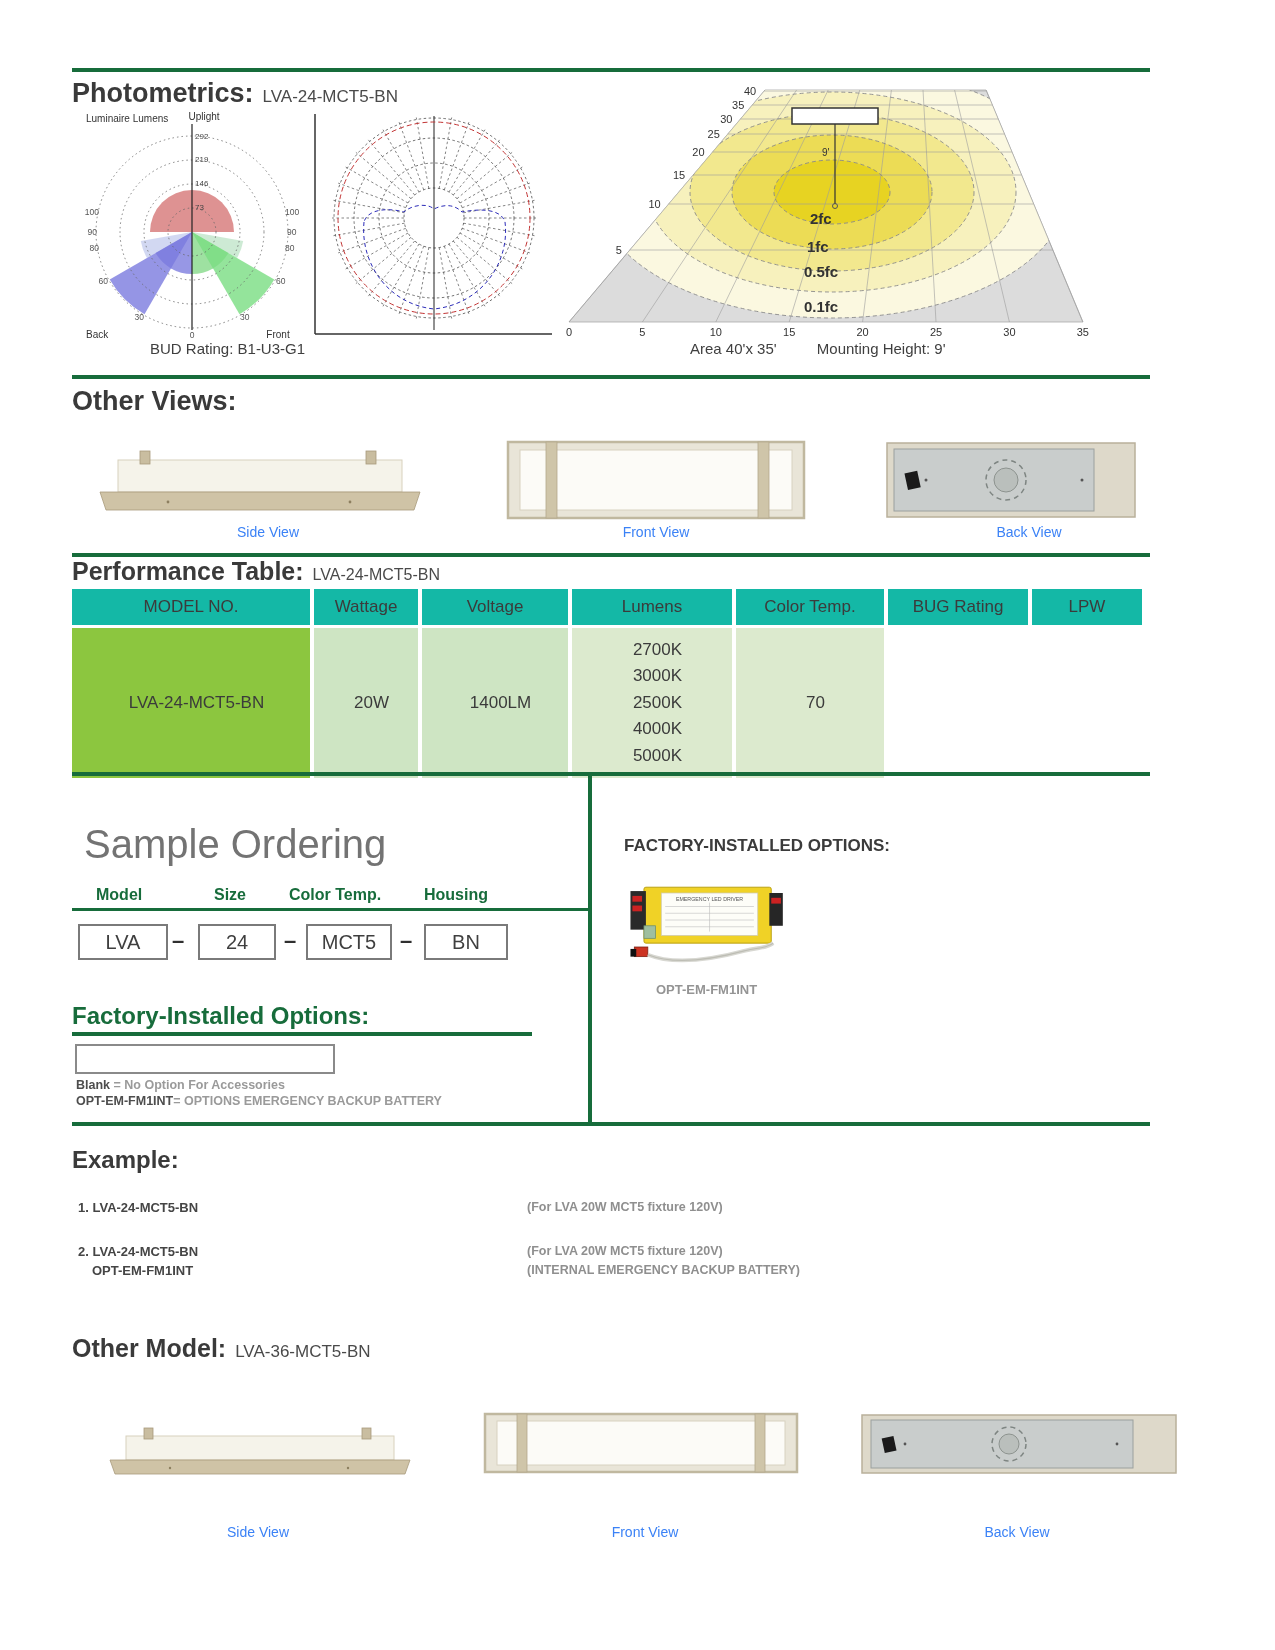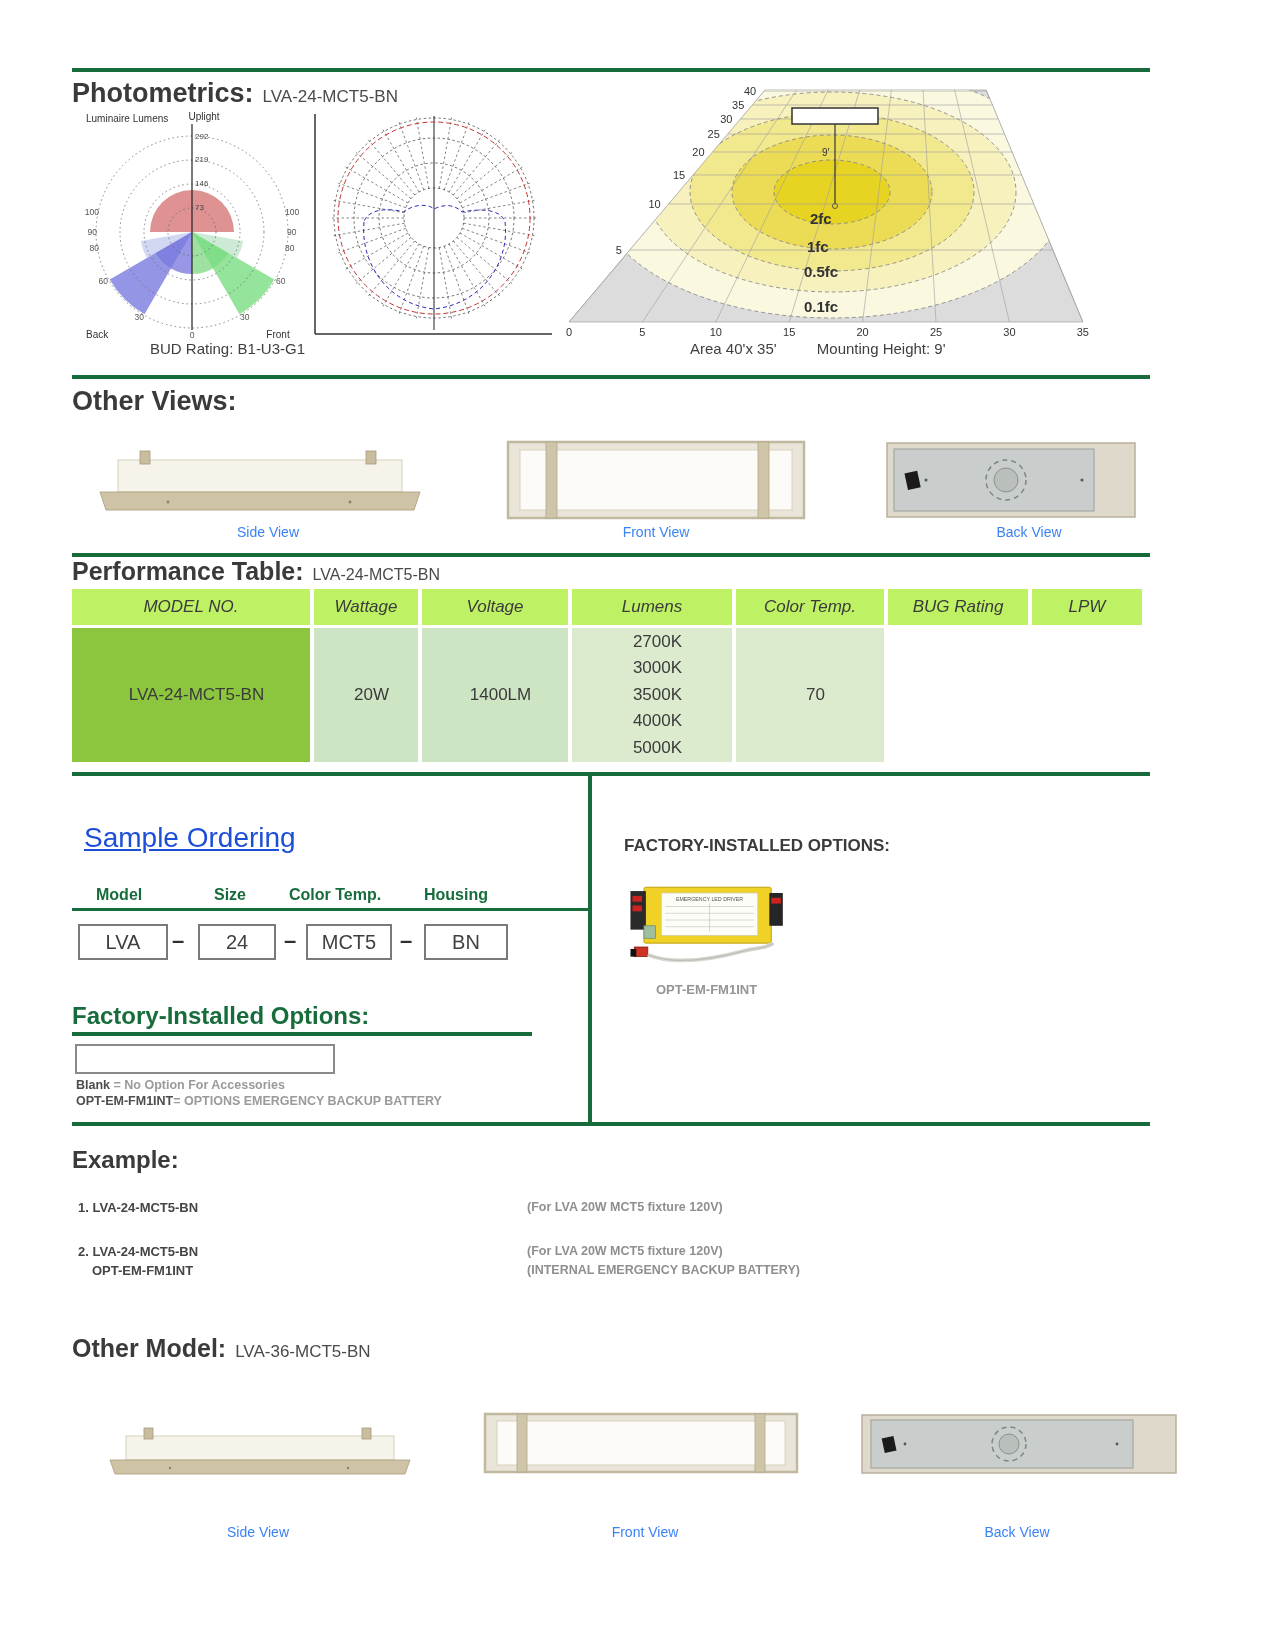--- a/index.html
+++ b/index.html
@@ -9,28 +9,28 @@
   .rule{position:absolute;left:72px;width:1078px;height:4px;background:#176C3B;}
   .h1{font-size:27px;font-weight:bold;color:#3a3a3a;}
   .hmodel{font-size:17px;font-weight:normal;color:#4a4a4a;margin-left:9px;}
   .caption{font-size:15px;color:#3f3f3f;text-align:left;}
   .viewcap{font-size:14px;color:#3b82f6;text-align:center;}
   svg{font-family:"Liberation Sans",sans-serif;}
   
   .perf{position:absolute;left:72px;top:589px;display:grid;
         grid-template-columns:238px 104px 146px 160px 148px 140px 110px;gap:3px 4px;}
   .pcell{display:flex;align-items:center;justify-content:center;font-size:17px;color:#3b3b3b;}
-  .phead{background:#bef264;height:36px;font-style:italic;}
-  .pbody{height:134px;padding-left:11px;}
+  .phead{background:#14b8a6;height:36px;}
+  .pbody{height:150px;padding-left:11px;}
   .bgA{background:#CEE5C3;}
   .bgB{background:#DCEACE;}
   .bgG{background:#8CC63F;}
   .ct{line-height:1.55;text-align:center;}
   
-  .so-title{font-size:28px;color:#1d4ed8;text-decoration:underline;}
+  .so-title{font-size:40px;color:#737373;}
   .so-col{font-size:16px;font-weight:bold;color:#176C3B;}
   .so-box{position:absolute;border:2px solid #7a7a7a;height:32px;display:flex;
           align-items:center;justify-content:center;font-size:20px;color:#3f3f3f;}
   .so-dash{position:absolute;font-size:22px;font-weight:900;color:#2f2f2f;}
   .fio-h{font-size:24px;font-weight:bold;color:#176C3B;}
   .note-line{font-size:12.5px;font-weight:bold;color:#9a9a9a;}
   .note-key{color:#4d4d4d;}
   .ex-code{font-size:13px;font-weight:bold;color:#454545;}
   .ex-note{font-size:12.5px;font-weight:bold;color:#8f8f8f;}
 </style>
@@ -259,21 +259,21 @@
     <div class="pcell phead">BUG Rating</div>
     <div class="pcell phead">LPW</div>
 
     <div class="pcell pbody bgG">LVA-24-MCT5-BN</div>
     <div class="pcell pbody bgA">20W</div>
     <div class="pcell pbody bgA">1400LM</div>
     <div class="pcell pbody bgB">
       <div class="ct">
         <div>2700K</div>
         <div>3000K</div>
-        <div>3500K</div>
+        <div>2500K</div>
         <div>4000K</div>
         <div>5000K</div>
       </div>
     </div>
     <div class="pcell pbody bgB">70</div>
   </div>
 
   <div class="rule" style="top:772px"></div>
   <div class="abs" style="left:588px;top:776px;width:4px;height:350px;background:#176C3B"></div>
 

